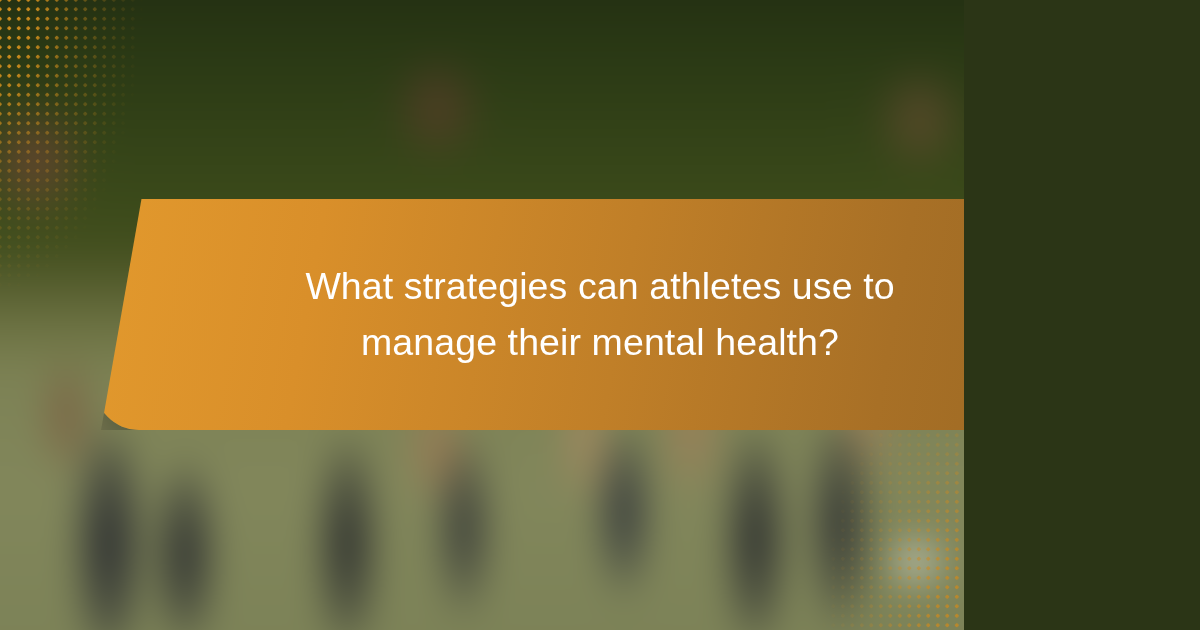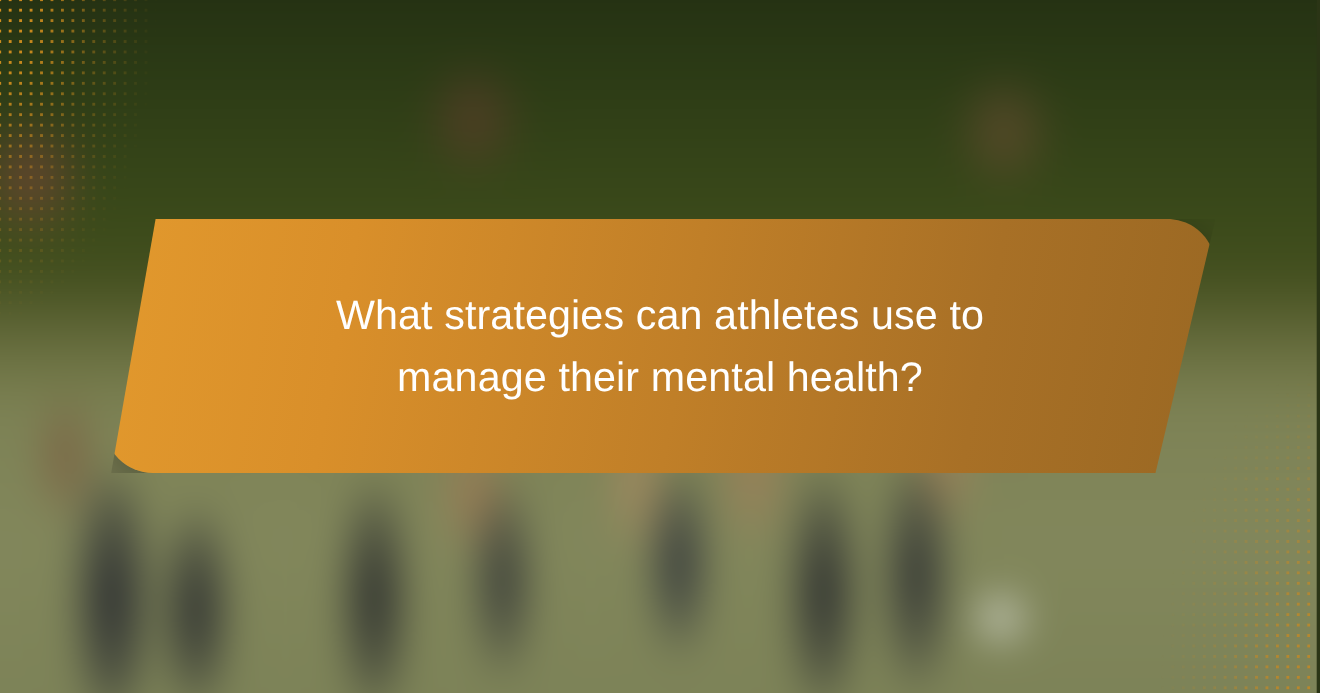--- a/index.html
+++ b/index.html
@@ -6,21 +6,21 @@
 
   html, body {
     width:1200px; height:630px;
     overflow:hidden;
     background:#2b3516;
     font-family:"Liberation Sans", sans-serif;
   }
 
   #stage {
     position:relative;
-    width:1197px; height:630px;
+    width:964px; height:630px;
     overflow:hidden;
     text-decoration:underline;
   }
 
   
   .bg {
     position:absolute; inset:-60px;
     background:
       
       radial-gradient(circle 26px at 952px 608px, rgba(236,238,232,.95) 0%, rgba(200,205,190,.55) 60%, rgba(150,160,130,0) 100%),

